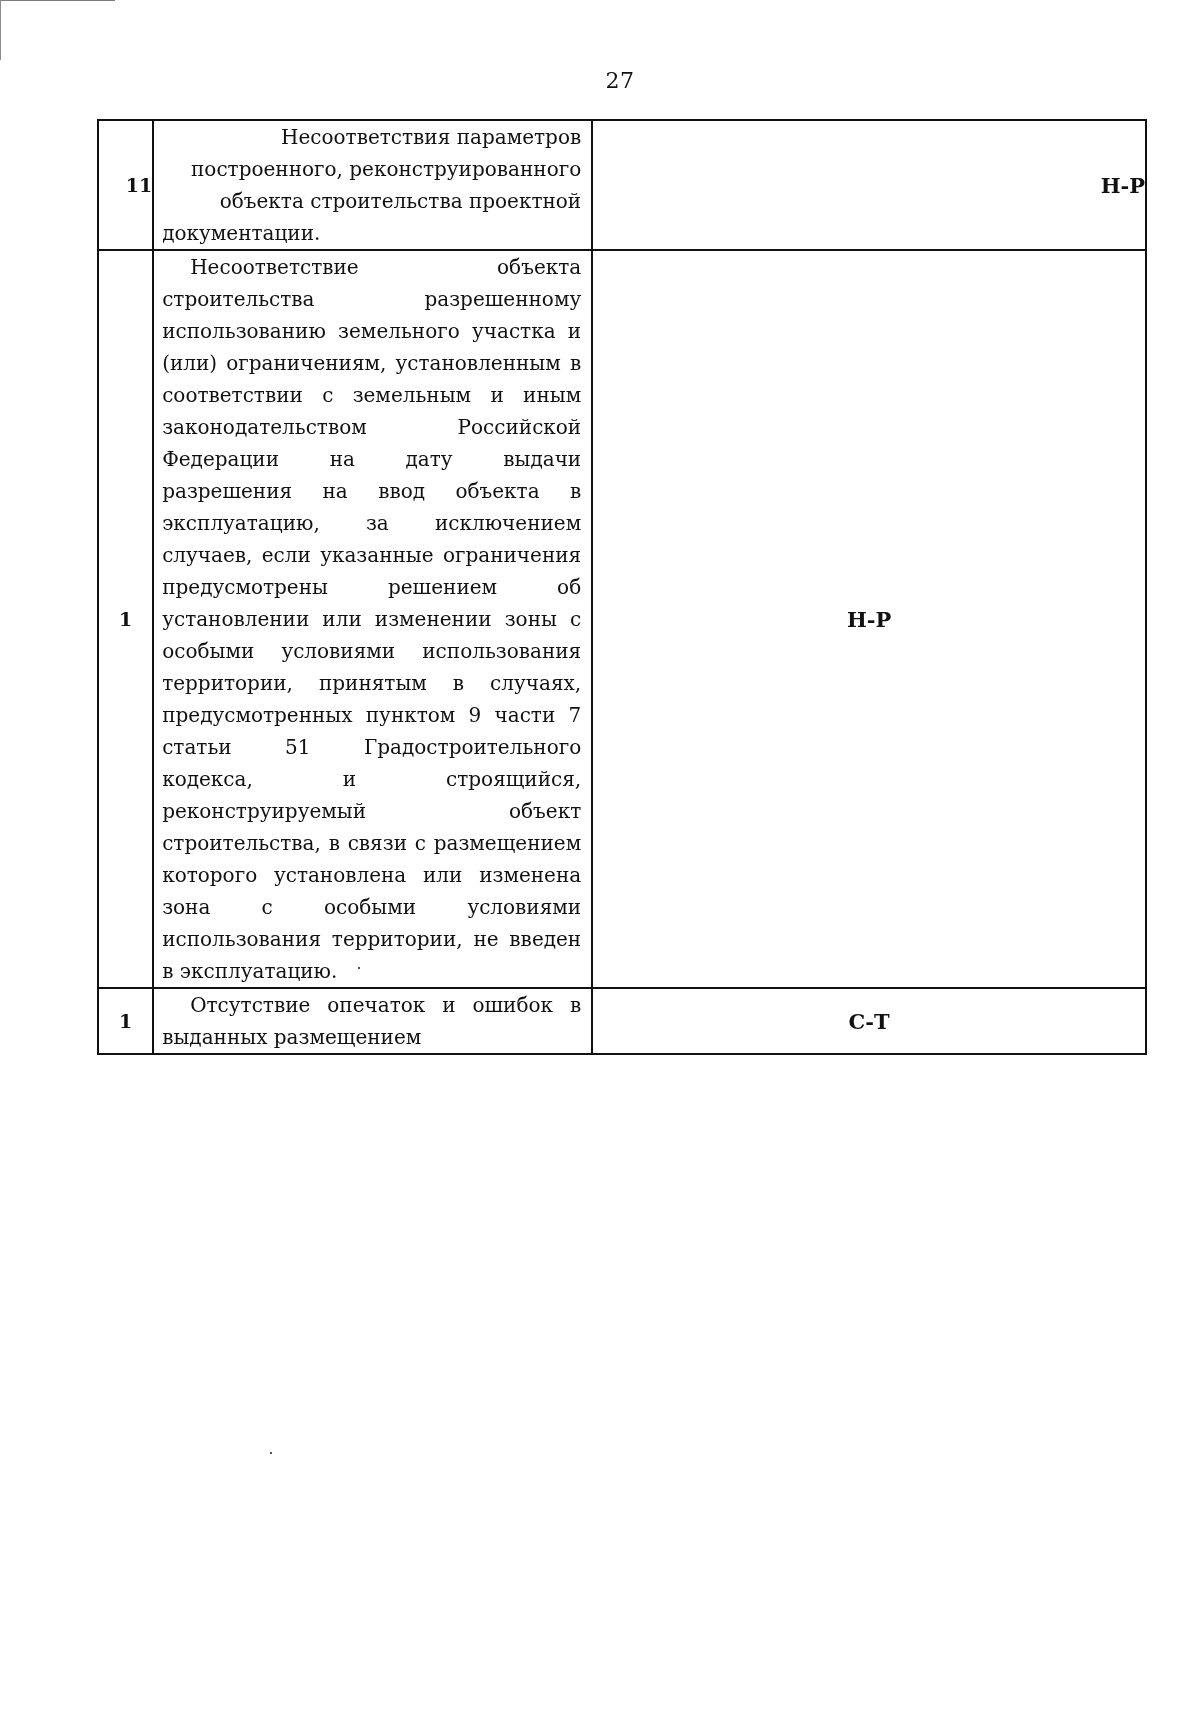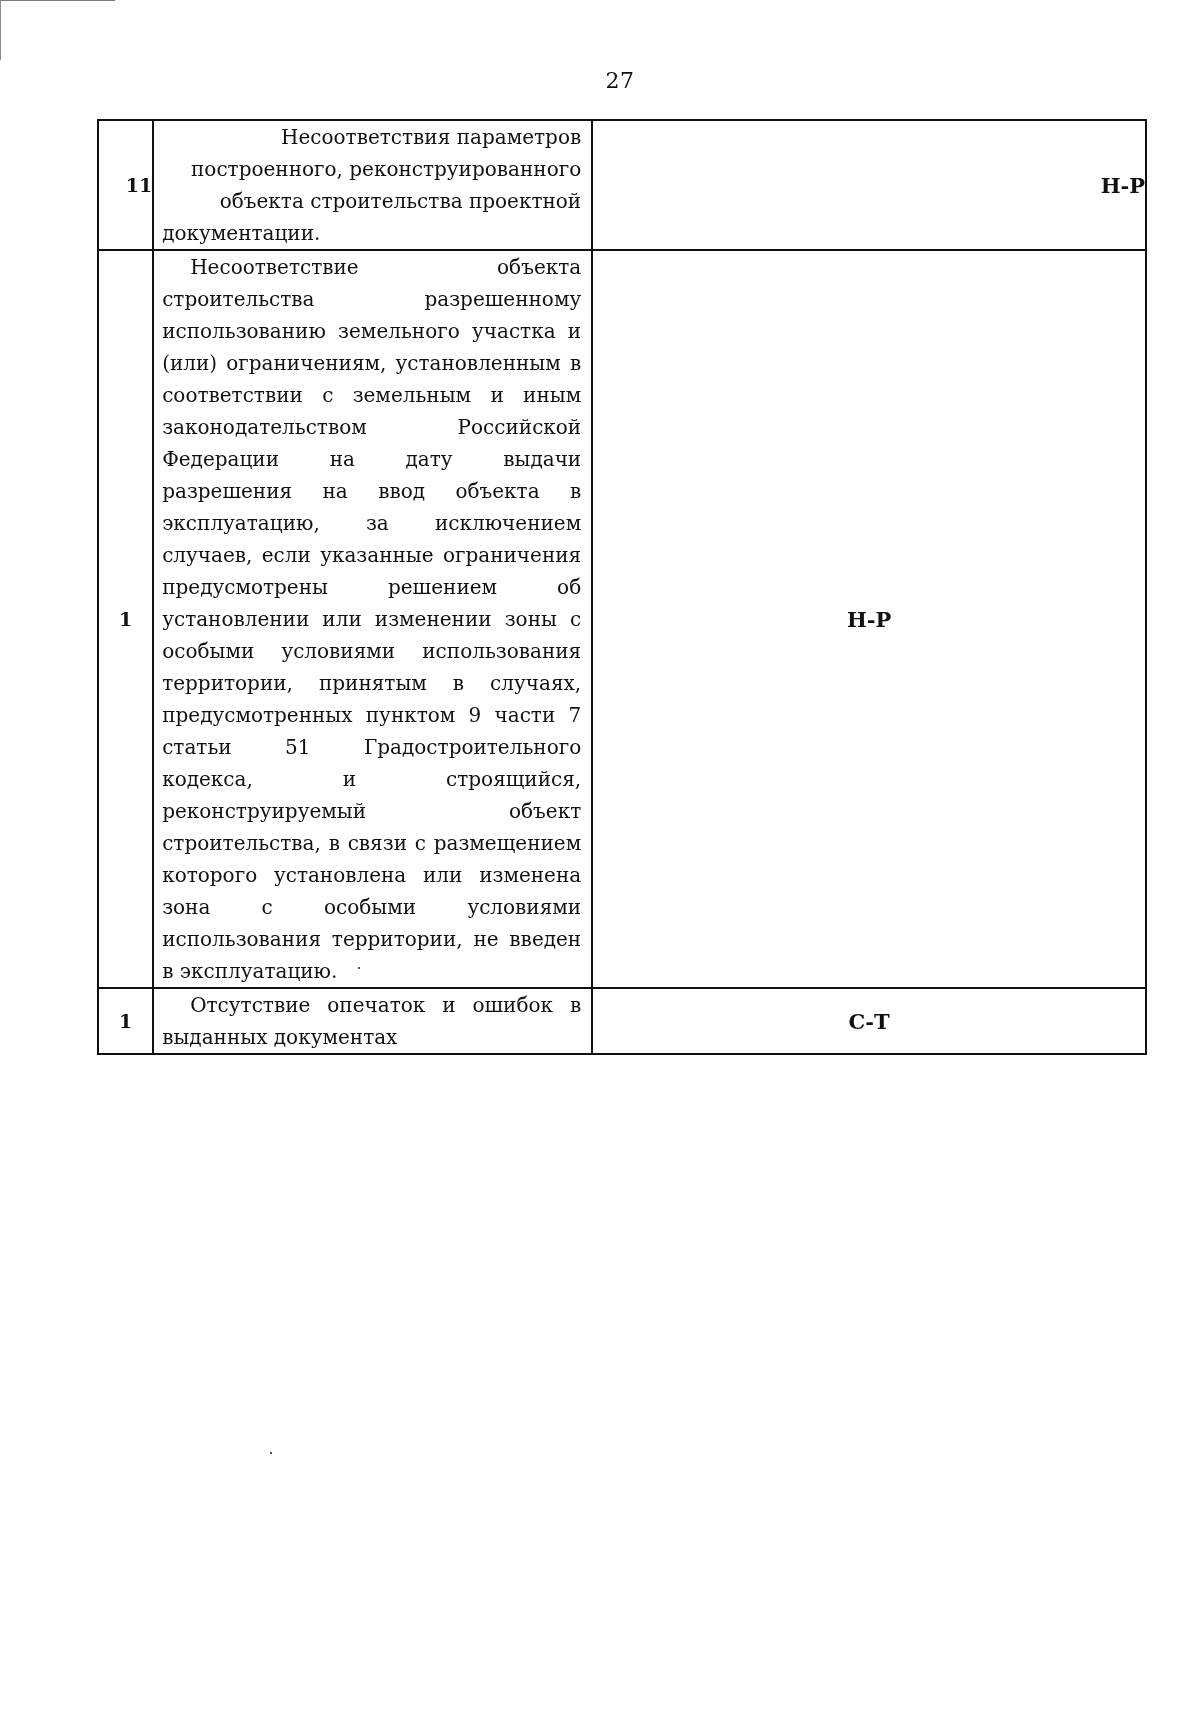--- a/index.html
+++ b/index.html
@@ -64,21 +64,21 @@
     <tr class="r12">
       <td class="num">1</td>
       <td class="text">
         <div class="para">Несоответствие объекта строительства разрешенному использованию земельного участка и (или) ограничениям, установленным в соответствии с земельным и иным законодательством Российской Федерации на дату выдачи разрешения на ввод объекта в эксплуатацию, за исключением случаев, если указанные ограничения предусмотрены решением об установлении или изменении зоны с особыми условиями использования территории, принятым в случаях, предусмотренных пунктом 9 части 7 статьи 51 Градостроительного кодекса, и строящийся, реконструируемый объект строительства, в связи с размещением которого установлена или изменена зона с особыми условиями использования территории, не введен в эксплуатацию.</div>
       </td>
       <td class="code">Н-Р</td>
     </tr>
     <tr class="r13">
       <td class="num">1</td>
       <td class="text">
-        <div class="para">Отсутствие опечаток и ошибок в выданных документах</div>
+        <div class="para">Отсутствие опечаток и ошибок в выданных размещением</div>
       </td>
       <td class="code">С-Т</td>
     </tr>
   </tbody>
 </table>
 
 <div class="speck" style="left:358px;top:967px;"></div>
 <div class="speck" style="left:270px;top:1452px;"></div>
 
 </body></html>

